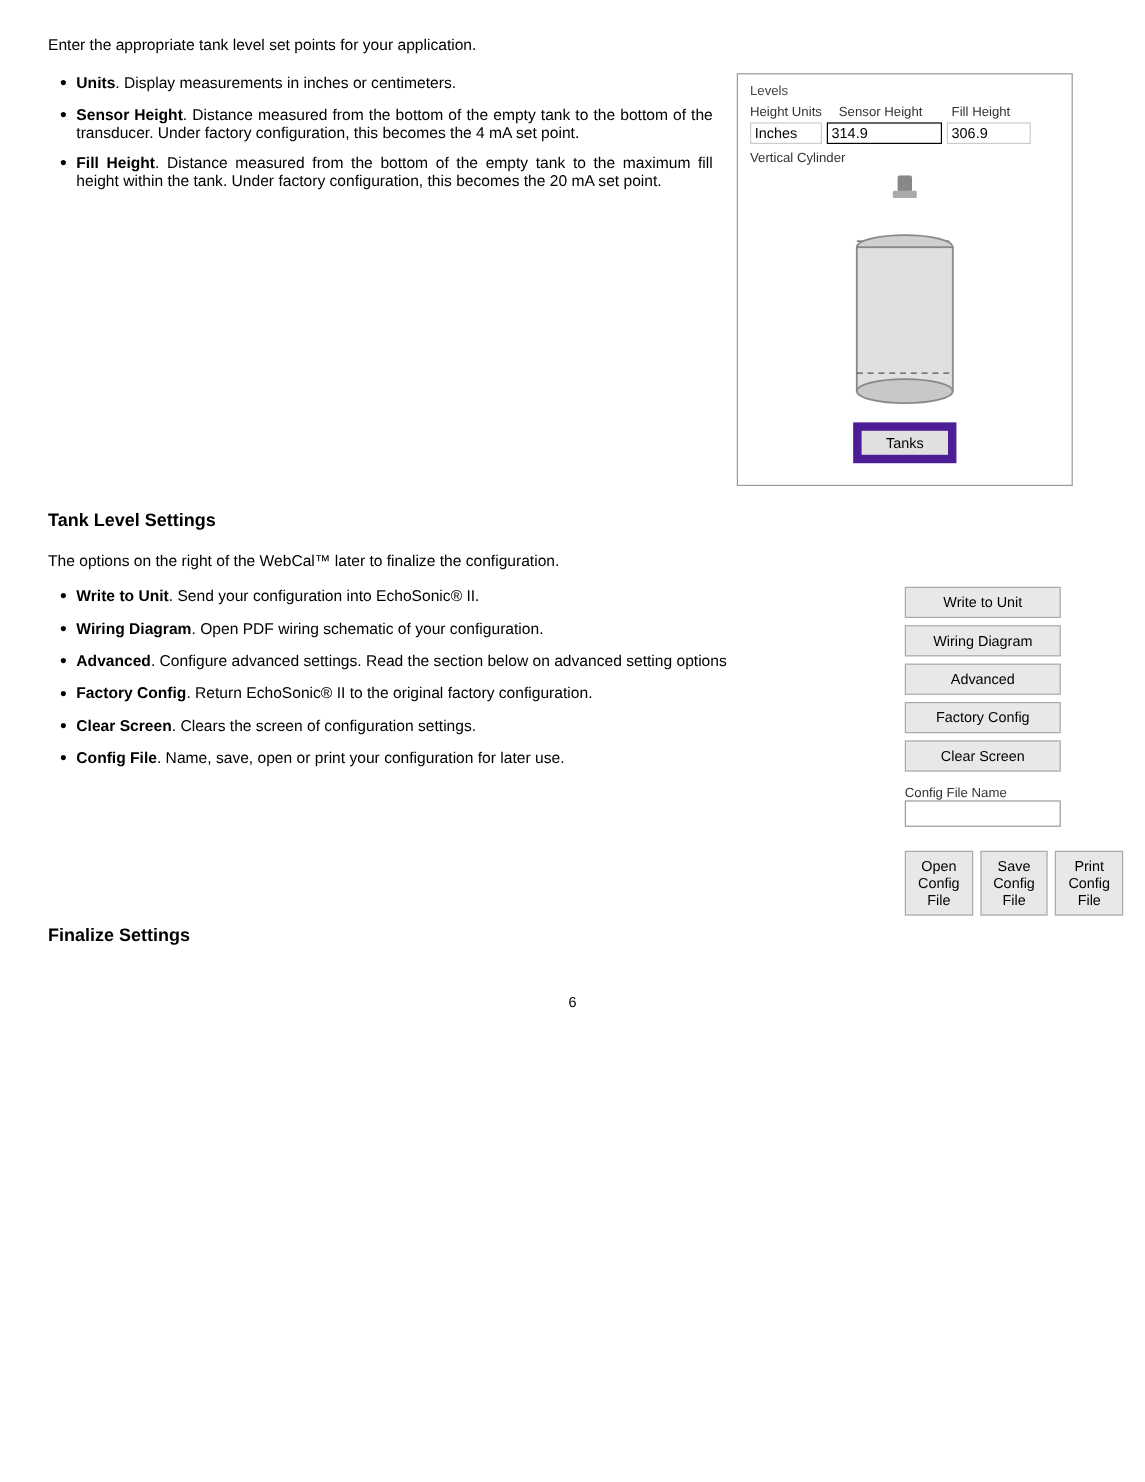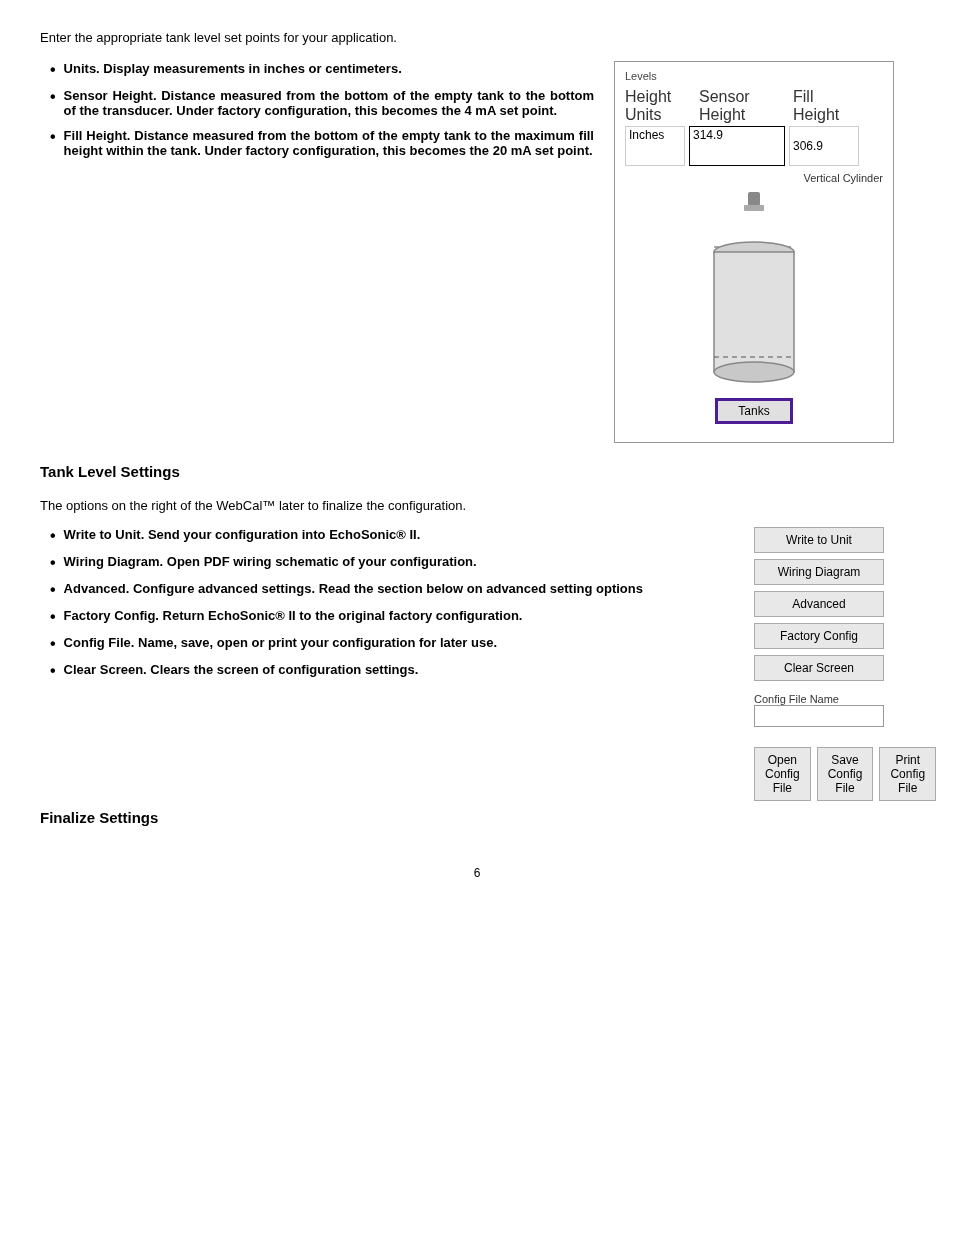--- a/index.html
+++ b/index.html
@@ -29,21 +29,20 @@
     }
 
     .right-col {
       width: 300px;
       flex-shrink: 0;
     }
 
     ul.bullet-list {
       list-style: none;
       padding-left: 10px;
-      font-weight: bold;
     }
 
     ul.bullet-list li {
       display: flex;
       gap: 8px;
       margin-bottom: 10px;
       font-size: 13px;
       text-align: justify;
     }
 
@@ -67,21 +66,21 @@
 
     .levels-title {
       font-size: 11px;
       color: #444;
       margin-bottom: 6px;
     }
 
     .levels-header-row {
       display: flex;
       gap: 4px;
-      font-size: 16px;
+      font-size: 11px;
       color: #333;
       margin-bottom: 2px;
     }
 
     .levels-header-row .col-height-units {
       width: 70px;
     }
     .levels-header-row .col-sensor {
       width: 90px;
     }
@@ -105,40 +104,40 @@
     .levels-data-row .col-sensor {
       width: 96px;
       background: #fff;
       border: 1px solid #000000;
       padding: 1px 3px;
     }
     .levels-data-row .col-fill {
       width: 70px;
       background: #fff;
       border: 1px solid #ccc;
-      padding: 12px 3px;
+      padding: 1px 3px;
     }
 
     .vert-cylinder-label {
       font-size: 11px;
       color: #333;
-      text-align: right;
+      text-align: left;
       margin-bottom: 8px;
     }
 
     .tank-diagram {
       display: flex;
       flex-direction: column;
       align-items: center;
       margin-bottom: 10px;
     }
 
     .tanks-button {
       background: #e0e0e0;
-      border: 3px solid #4c1d95;
+      border: 7px solid #4c1d95;
       padding: 3px 20px;
       font-size: 12px;
       cursor: pointer;
       margin-top: 6px;
     }
 
     .figure-caption {
       font-weight: bold;
       font-size: 15px;
       margin-top: 8px;
@@ -295,26 +294,26 @@
           <strong>Advanced</strong>. <span>Configure advanced settings. Read the section below on advanced setting options</span>
         </span>
       </li>
       <li>
         <span class="li-content">
           <strong>Factory Config</strong>. <span>Return EchoSonic® II to the original factory configuration.</span>
         </span>
       </li>
       <li>
         <span class="li-content">
+          <strong>Clear Screen</strong>. <span>Clears the screen of configuration settings.</span>
+        </span>
+      </li>
+      <li>
+        <span class="li-content">
           <strong>Config File</strong>. <span>Name, save, open or print your configuration for later use.</span>
-        </span>
-      </li>
-      <li>
-        <span class="li-content">
-          <strong>Clear Screen</strong>. <span>Clears the screen of configuration settings.</span>
         </span>
       </li>
     </ul>
   </div>
 
   <div class="section2-right">
     <button class="action-button">Write to Unit</button>
     <button class="action-button">Wiring Diagram</button>
     <button class="action-button">Advanced</button>
     <button class="action-button">Factory Config</button>

